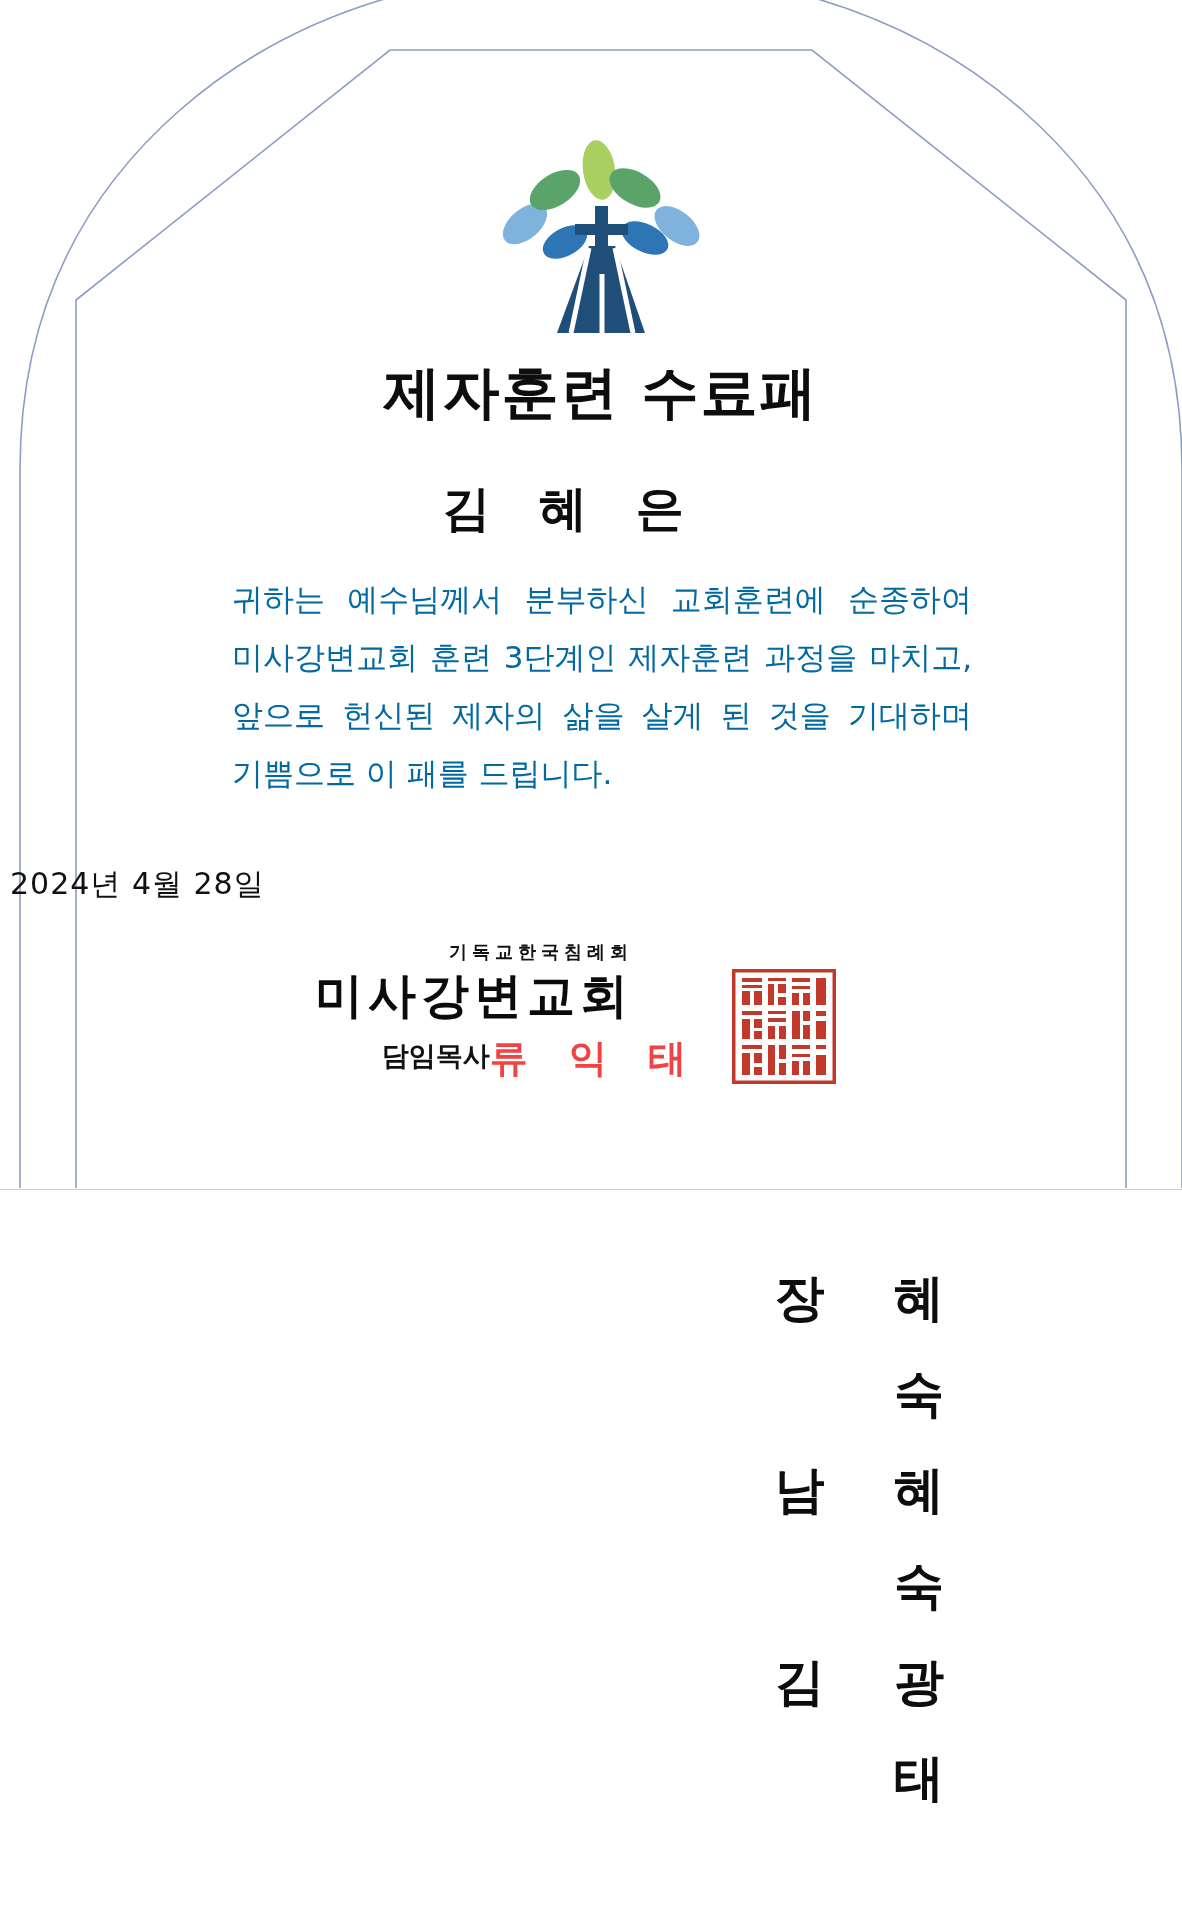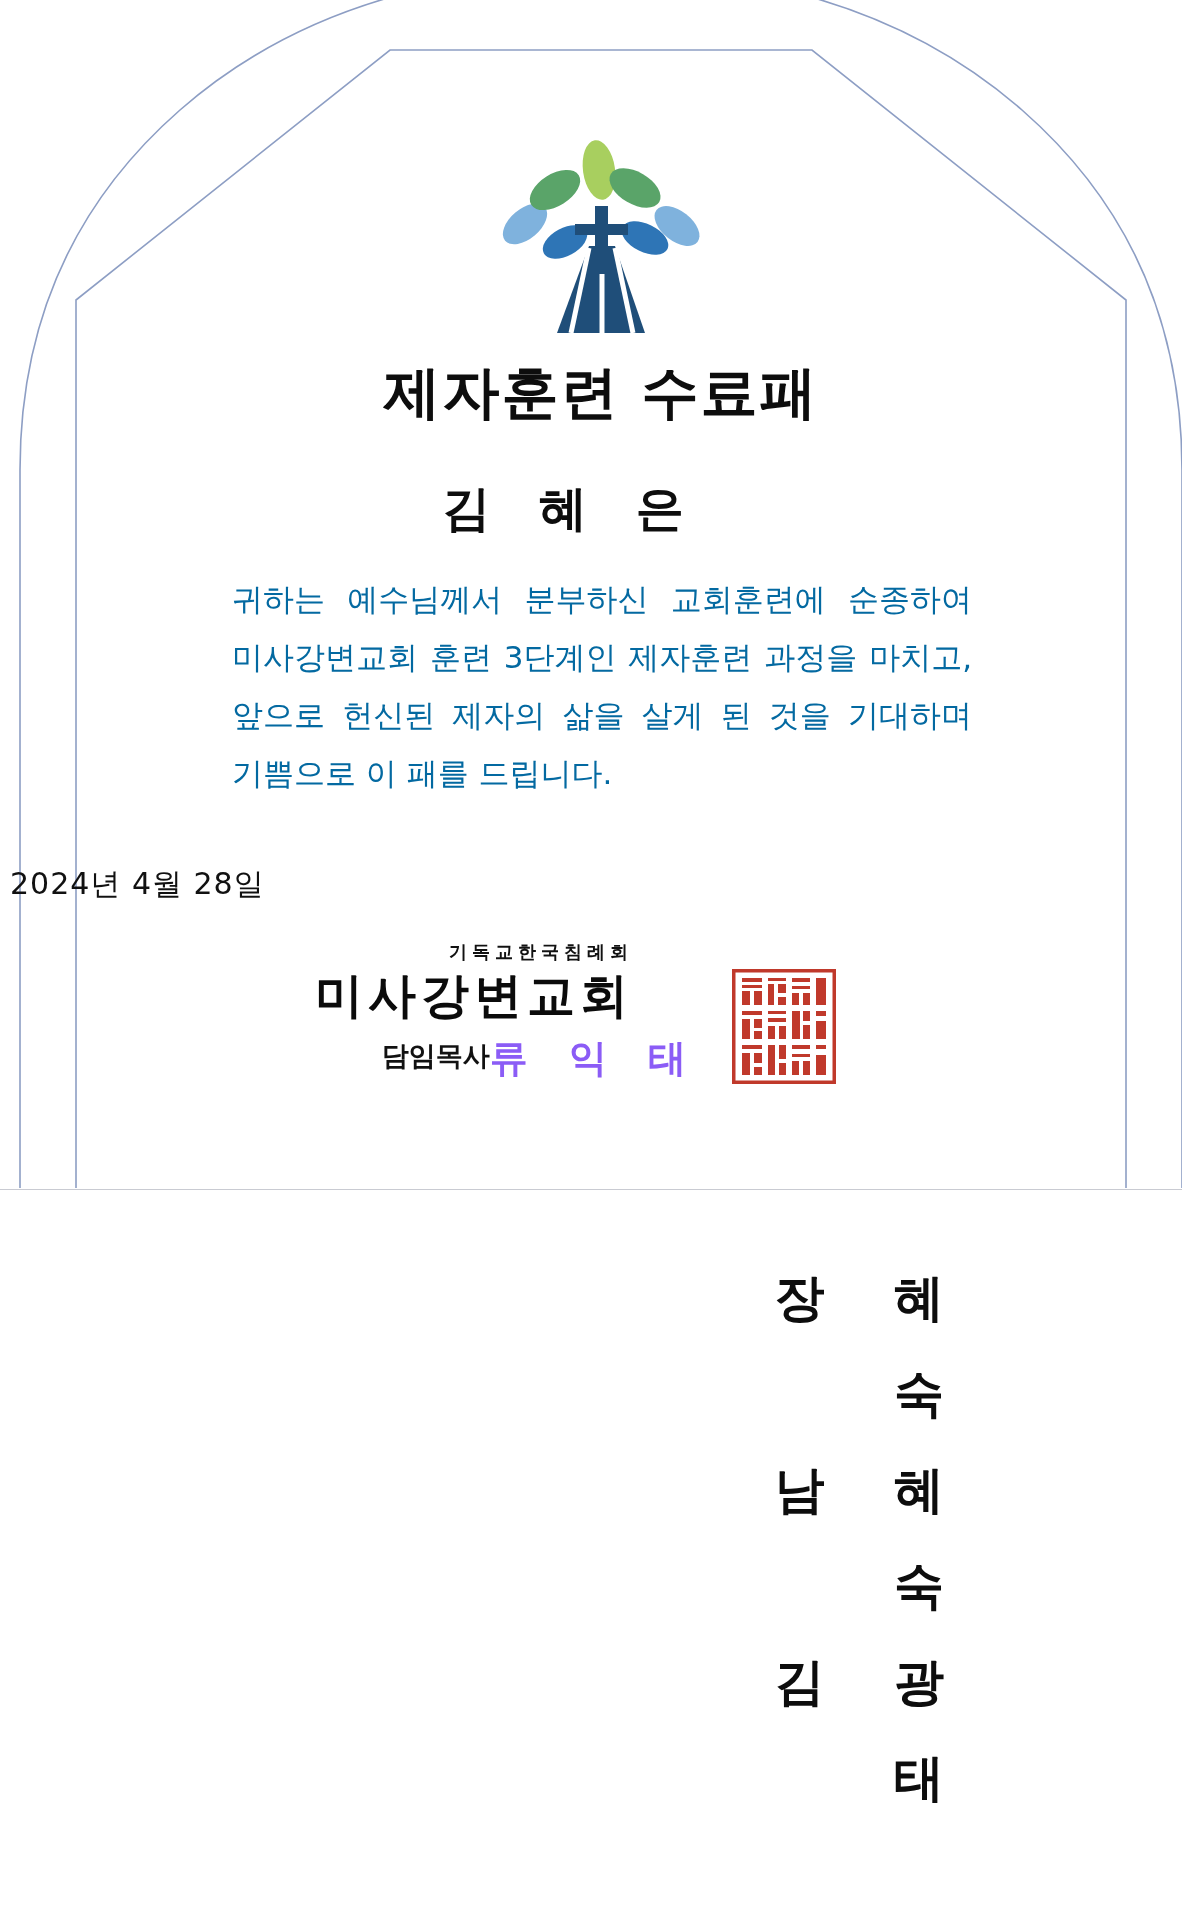--- a/index.html
+++ b/index.html
@@ -161,21 +161,21 @@
     font-size: 27px;
     letter-spacing: 0px;
     color: #111111;
     vertical-align: 6px;
   }
   .pastor-name {
     font-family: "DejaVu Sans", sans-serif;
     font-weight: 700;
     font-size: 38px;
     letter-spacing: 14px;
-    color: #8b5cf6;
+    color: #ef4444;
   }
 
   
   .seal {
     position: absolute;
     left: 722px;
     top: 969px;
     width: 104px;
     height: 115px;
   }

